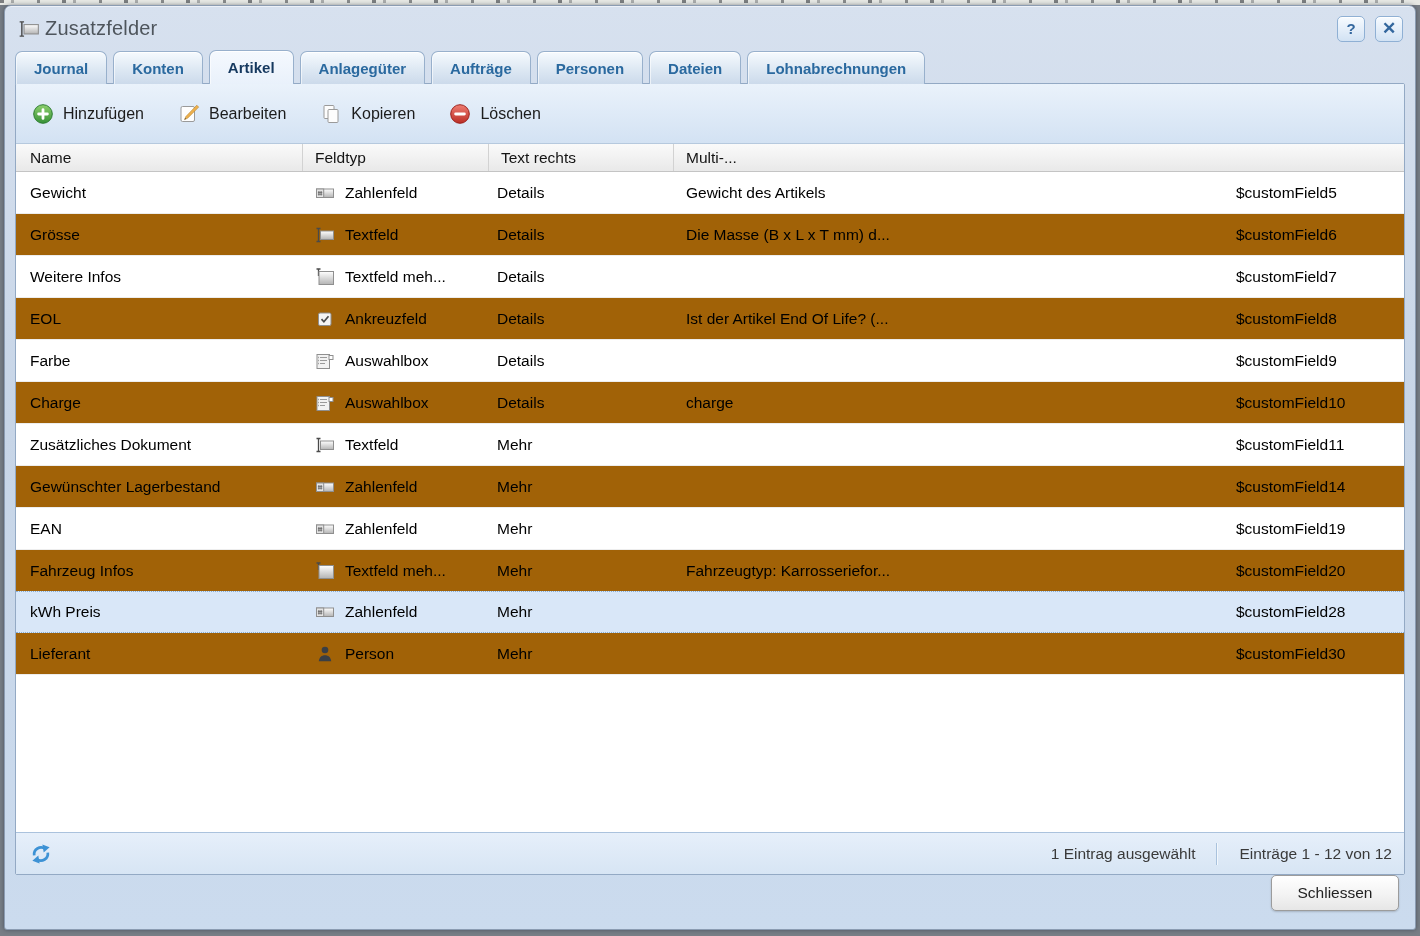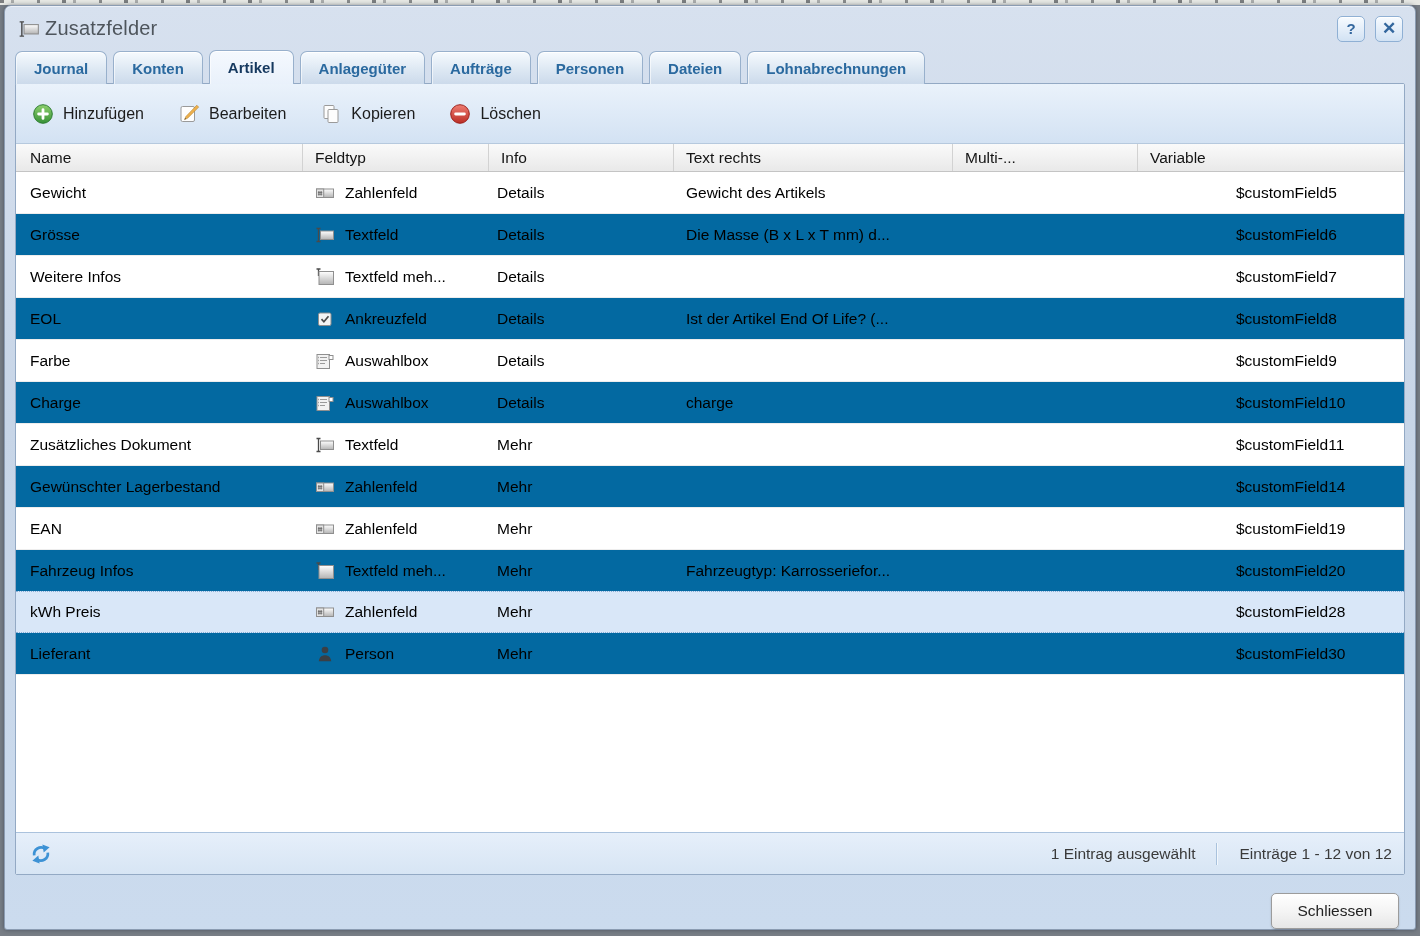--- a/index.html
+++ b/index.html
@@ -52,42 +52,42 @@
   .thead { height:28px; flex:0 0 auto; display:grid; grid-template-columns:287px 186px 185px 279px 185px 86px auto;
     background:linear-gradient(#fafafa,#e9e9e9); border-bottom:1px solid #c4c4c4; }
   .th { display:flex; align-items:center; padding-left:12px; font-size:15.5px; color:#141414;
     border-right:1px solid #d2d2d2; white-space:nowrap; overflow:hidden; }
   .th:first-child { padding-left:14px; }
   .th:last-child { border-right:none; }
 
   .tbody { flex:0 0 auto; }
   .row { height:42px; display:grid; grid-template-columns:287px 186px 185px 279px 185px 86px auto;
     align-items:center; background:#fff; border-bottom:1px solid #ededed; cursor:default; }
-  .row.alt { background:#0369a1; }
+  .row.alt { background:#a16207; }
   .row.selected { background:#d9e7f8; border-top:1px dotted #86aed8; border-bottom:1px dotted #86aed8; margin-top:-1px; }
   .cell { padding-left:12px; font-size:15.5px; color:#000; white-space:nowrap; overflow:hidden; }
   .cell.c-name { padding-left:14px; }
   .cell.c-reiter { padding-left:8px; }
   .cell.c-feldtyp { display:flex; align-items:center; gap:10px; }
   .ficon { width:20px; height:20px; flex:0 0 auto; }
   .varlink { border-bottom:1px dotted #7c7c7c; padding-bottom:1px; }
 
   .filler { flex:1; background:#fff; }
 
   
   .statusbar { height:42px; flex:0 0 auto; display:flex; align-items:center; padding:0 12px;
     background:linear-gradient(#e6effa,#d7e5f4); border-top:1px solid #aac2dd; }
   .refresh { width:26px; height:26px; display:flex; align-items:center; justify-content:center; cursor:default; }
   .refresh svg { width:24px; height:24px; }
   .status-right { margin-left:auto; display:flex; align-items:center; gap:21px; }
   .status-text { font-size:15.5px; color:#3a3a3a; }
   .vsep { width:2px; height:22px; background:linear-gradient(90deg,#a9c2dd 0 1px,#f2f7fc 1px 2px); }
 
   
-  .footer { height:54px; flex:0 0 auto; display:flex; align-items:flex-end; justify-content:flex-end; padding:0 16px; }
+  .footer { height:54px; flex:0 0 auto; display:flex; align-items:flex-start; justify-content:flex-end; padding:0 16px; }
   .close-btn { min-width:128px; height:36px; display:flex; align-items:center; justify-content:center;
     background:linear-gradient(#ffffff,#f3f3f3 55%,#e6e6e6); border:1px solid #9c9c9c; border-radius:5px;
     font-size:15.5px; color:#222; box-shadow:0 1px 2px rgba(0,0,0,.18); cursor:default; }
 
   .symbols { position:absolute; width:0; height:0; overflow:hidden; }
 </style>
 </head>
 <body>
 
 <svg class="symbols" xmlns="http://www.w3.org/2000/svg">
@@ -232,24 +232,22 @@
         <svg class="ticon">
             <use href="#delete-icon" xlink:href="#delete-icon"></use>
           </svg>
         <span>Löschen</span>
       </div>
     </div>
 
     <div class="thead">
       <div class="th">Name</div>
       <div class="th">Feldtyp</div>
-      <div class="th">Info</div>
       <div class="th">Text rechts</div>
       <div class="th">Multi-...</div>
-      <div class="th">Variable</div>
     </div>
 
     <div class="tbody">
       <div class="row">
         <div class="cell c-name">Gewicht</div>
         <div class="cell c-feldtyp">
           <svg class="ficon">
               <use href="#numberfield-icon" xlink:href="#numberfield-icon"></use>
             </svg>
           <span>Zahlenfeld</span>

